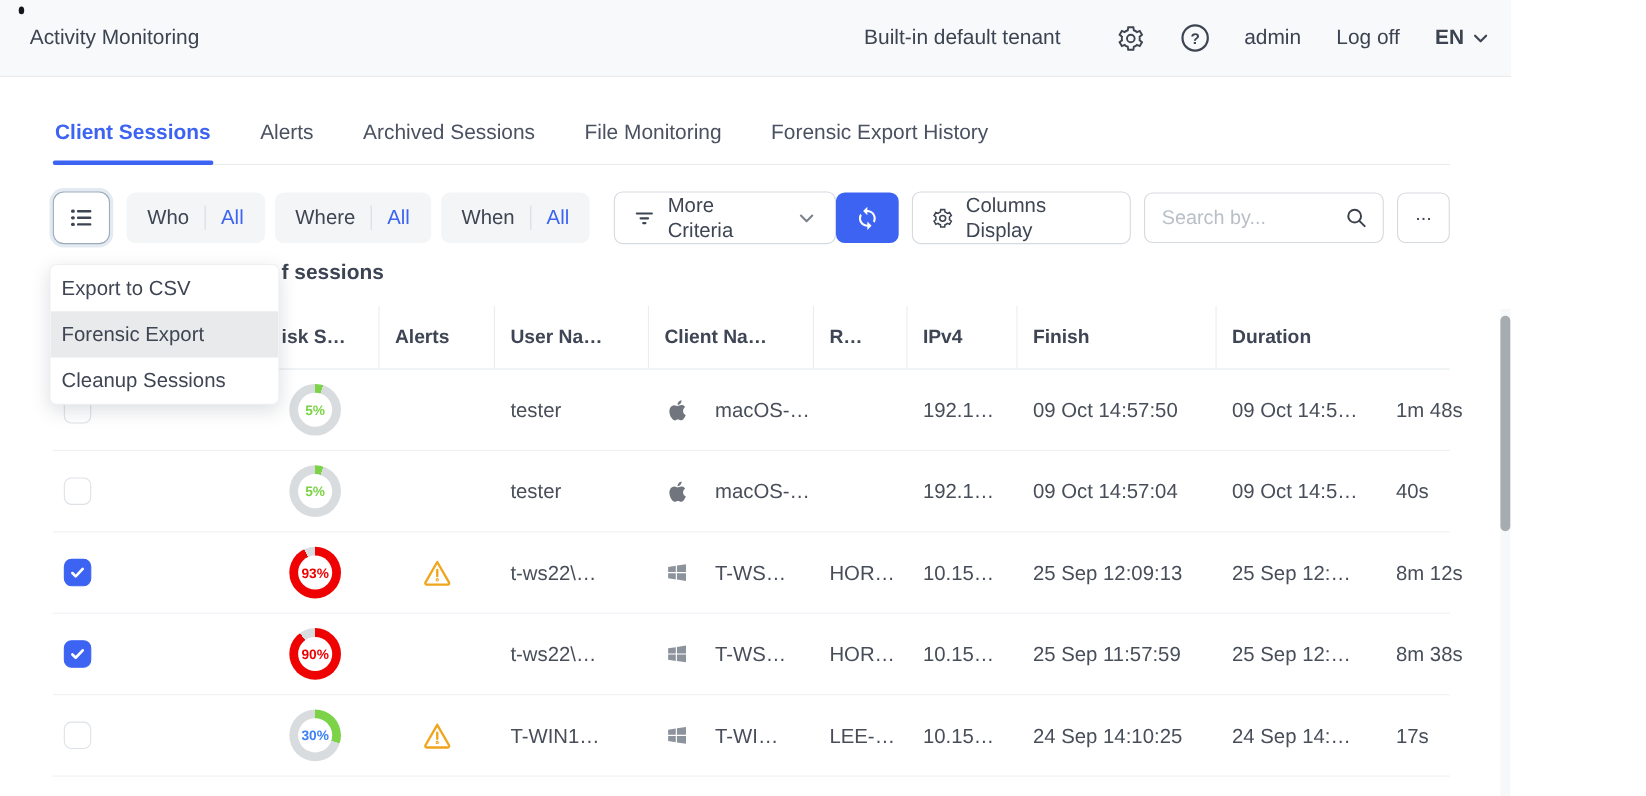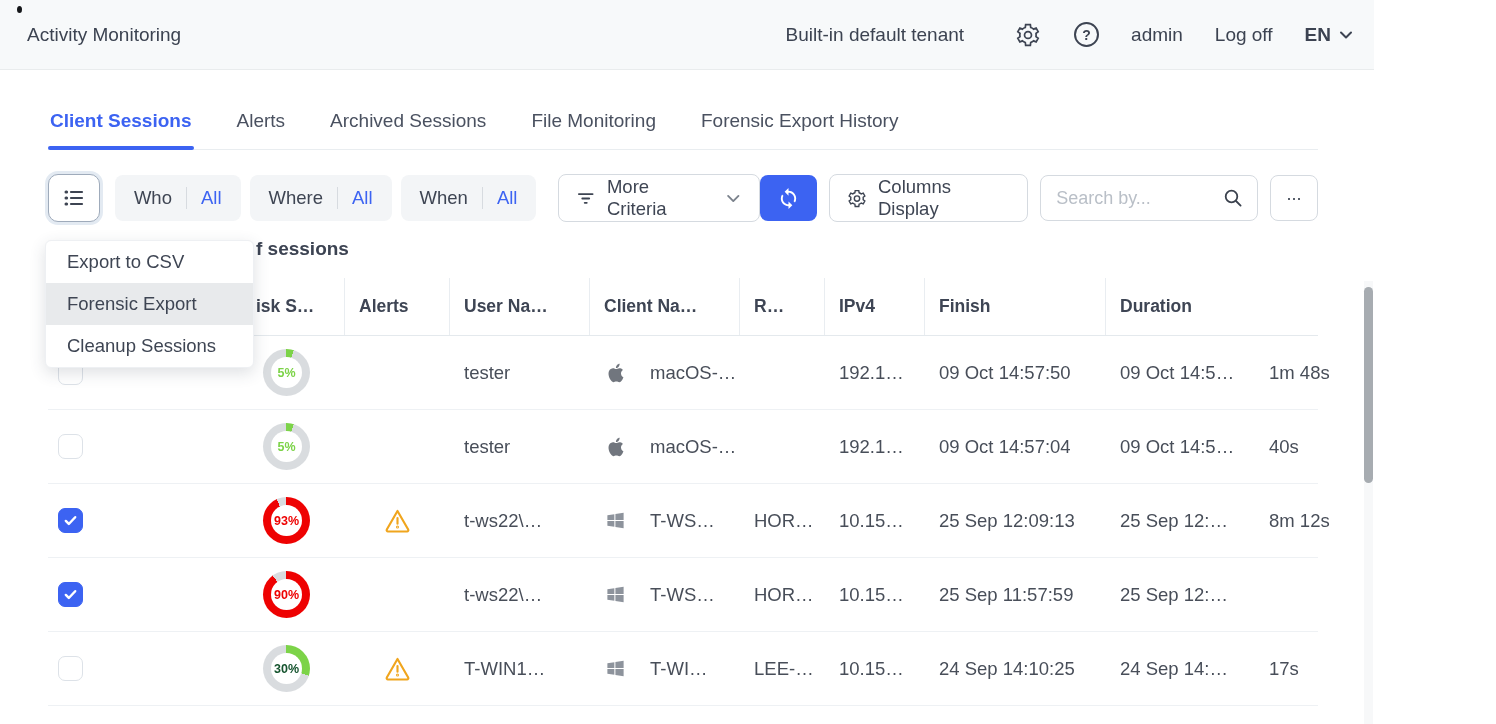--- a/index.html
+++ b/index.html
@@ -59,21 +59,21 @@
   .checkbox svg { display:none; }
   .checkbox.checked { background:var(--accent); border-color:var(--accent); }
   .checkbox.checked svg { display:block; }
   .donut { width:47px; height:47px; border-radius:50%; background:conic-gradient(var(--c) calc(var(--p)*1%), #d9dcdf 0); display:grid; place-items:center; }
   .donut-hole { width:31px; height:31px; border-radius:50%; background:#fff; display:grid; place-items:center; font-size:12.5px; font-weight:700; }
   .client-cell { gap:23px; }
   .os-icon { display:grid; place-items:center; width:23px; height:23px; flex:0 0 auto; }
 
   
   .dropdown { position:absolute; left:45px; top:240px; width:209px; background:#fff; border:1px solid #eef0f3; border-radius:6px; box-shadow:0 5px 16px rgba(50,60,80,.16); z-index:30; overflow:hidden; }
-  .menu-item { height:42px; display:flex; align-items:center; padding-left:21px; font-size:18.5px; color:#3e4553; cursor:pointer; white-space:nowrap;text-align:center; }
+  .menu-item { height:42px; display:flex; align-items:center; padding-left:10px; font-size:18.5px; color:#3e4553; cursor:pointer; white-space:nowrap;text-align:center; }
   .menu-item.highlighted { background:#e8eaec; }
 
   
   .scroll-track { position:absolute; right:1px; top:281px; bottom:0; width:9px; background:#f7f8f9; }
   .scroll-thumb { position:absolute; right:1px; top:287px; width:9px; height:196px; background:#a7acb1; border-radius:5px; cursor:pointer; }
 </style>
 </head>
 <body>
 
 <div class="page">
@@ -388,32 +388,35 @@
           </div>
       <div class="td">
             <span>10.15…</span>
           </div>
       <div class="td">
             <span>25 Sep 11:57:59</span>
           </div>
       <div class="td">
             <span>25 Sep 12:…</span>
           </div>
+      <div class="td">
+            <span>8m 38s</span>
+          </div>
     </div>
 
     <div class="trow tr">
       <div class="td td-check">
         <span class="checkbox">
           
         </span>
       </div>
       <div class="td td-risk">
         <span class="donut" style="--p: 30; --c: #7cd348;">
           <span class="donut-hole">
-                <span style="color: #14532d;">30%</span>
+                <span style="color: #3b82f6;">30%</span>
               </span>
         </span>
       </div>
       <div class="td td-alert">
         <svg width="27" height="25" viewBox="0 0 24 22" fill="none" stroke="#f0a51d" stroke-width="1.9" stroke-linecap="round" stroke-linejoin="round">
           <path d="M12 2.5 21.5 19a1.2 1.2 0 0 1-1 1.8h-17a1.2 1.2 0 0 1-1-1.8z"></path>
           <path d="M12 8.8v5"></path>
           <circle cx="12" cy="16.8" r="0.4" fill="#f0a51d"></circle>
         </svg>
       </div>

